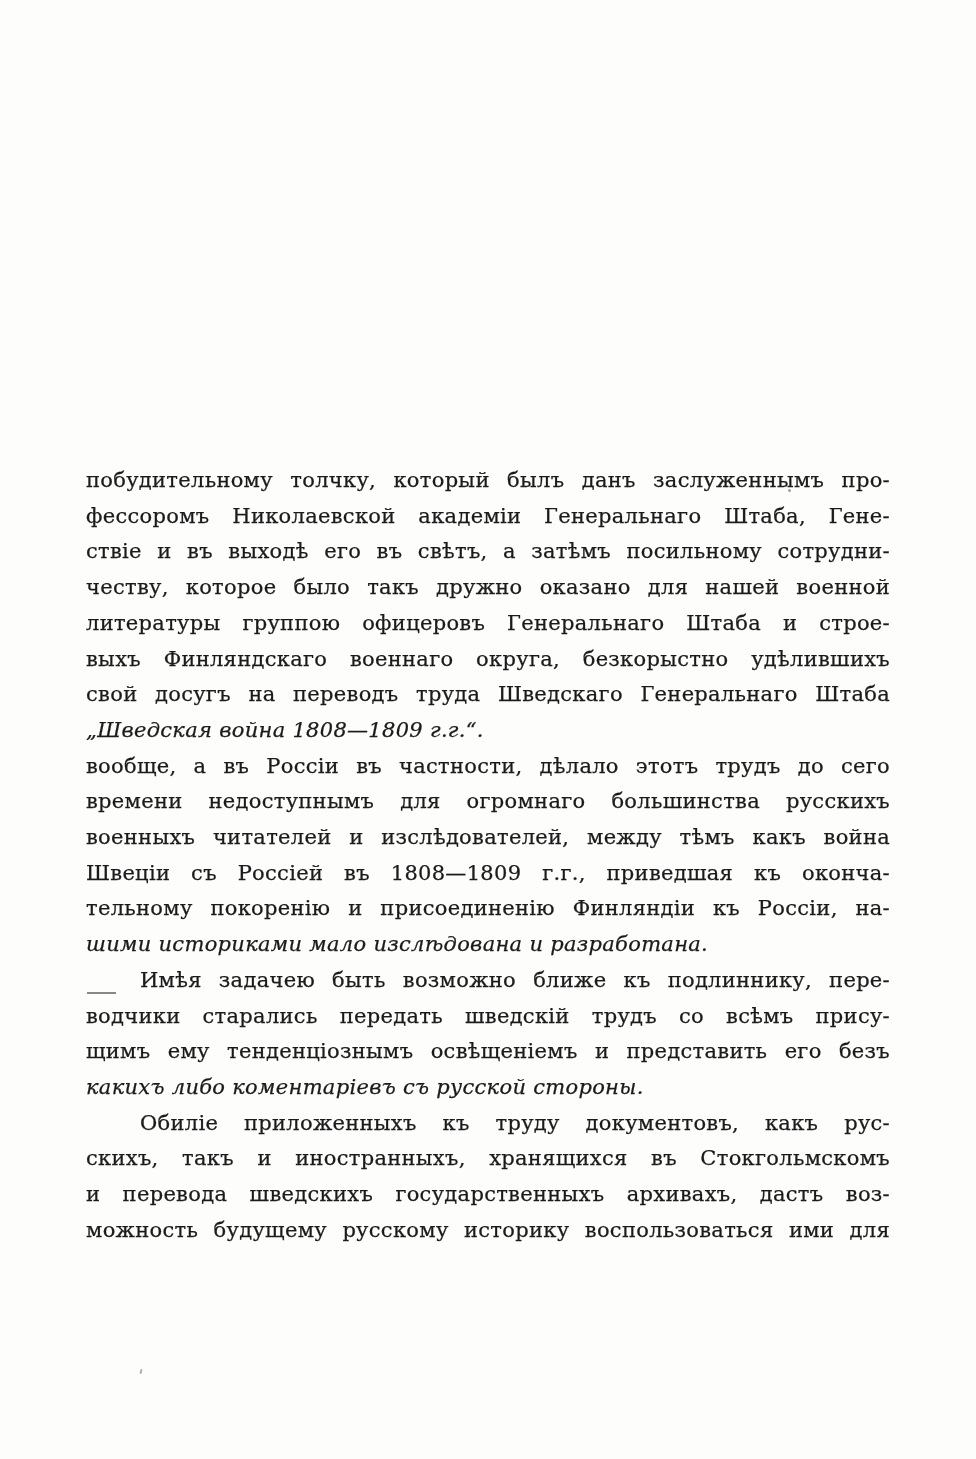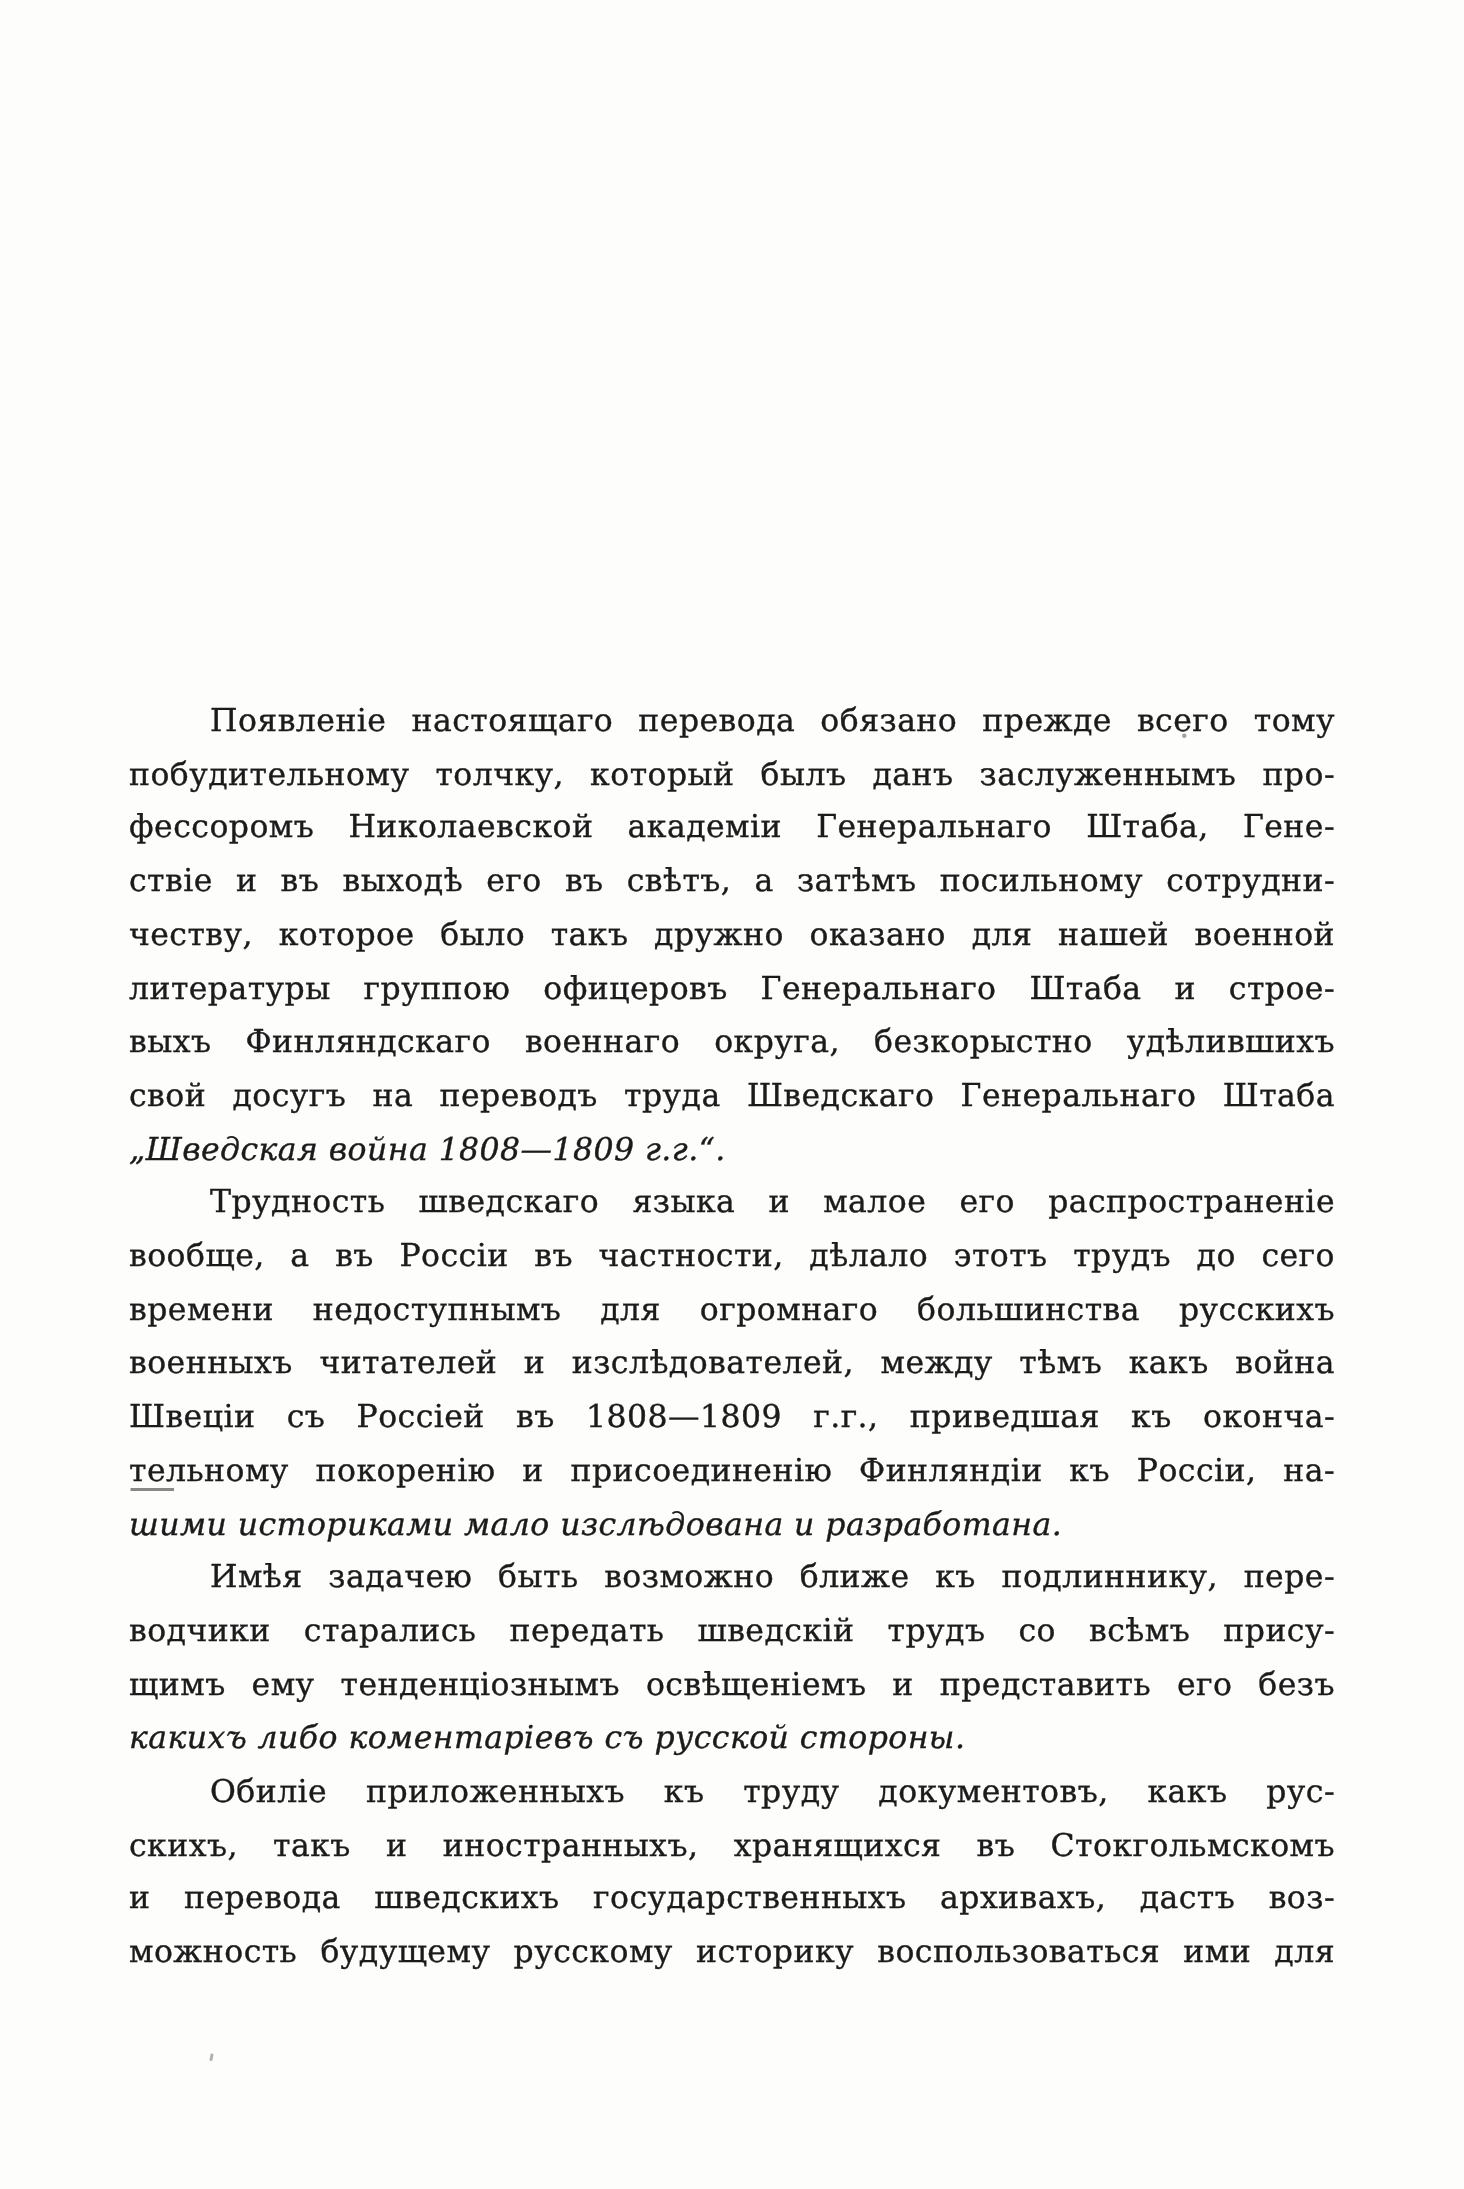--- a/index.html
+++ b/index.html
@@ -64,32 +64,30 @@
     width: 29px; height: 2px;
     opacity: 0.7;
   }
 </style>
 </head>
 <body style="background: rgb(253, 253, 252);">
 
 <div class="page" style="background: rgb(253, 253, 252);">
   <div class="text-block" style="color: rgb(27, 27, 27);">
       <div class="paragraph">
-        <div class="line indent">Появленіе настоящаго перевода обязано прежде всего тому</div>
         <div class="line">побудительному толчку, который былъ данъ заслуженнымъ про-</div>
         <div class="line">фессоромъ Николаевской академіи Генеральнаго Штаба, Гене-</div>
         <div class="line">ствіе и въ выходѣ его въ свѣтъ, а затѣмъ посильному сотрудни-</div>
         <div class="line">честву, которое было такъ дружно оказано для нашей военной</div>
         <div class="line">литературы группою офицеровъ Генеральнаго Штаба и строе-</div>
         <div class="line">выхъ Финляндскаго военнаго округа, безкорыстно удѣлившихъ</div>
         <div class="line">свой досугъ на переводъ труда Шведскаго Генеральнаго Штаба</div>
         <div class="line unjustified">„Шведская война 1808—1809 г.г.“.</div>
       </div>
       <div class="paragraph">
-        <div class="line indent">Трудность шведскаго языка и малое его распространеніе</div>
         <div class="line">вообще, а въ Россіи въ частности, дѣлало этотъ трудъ до сего</div>
         <div class="line">времени недоступнымъ для огромнаго большинства русскихъ</div>
         <div class="line">военныхъ читателей и изслѣдователей, между тѣмъ какъ война</div>
         <div class="line">Швеціи съ Россіей въ 1808—1809 г.г., приведшая къ оконча-</div>
         <div class="line">тельному покоренію и присоединенію Финляндіи къ Россіи, на-</div>
         <div class="line unjustified">шими историками мало изслѣдована и разработана.</div>
       </div>
       <div class="paragraph">
         <div class="line indent">Имѣя задачею быть возможно ближе къ подлиннику, пере-</div>
         <div class="line">водчики старались передать шведскій трудъ со всѣмъ прису-</div>

